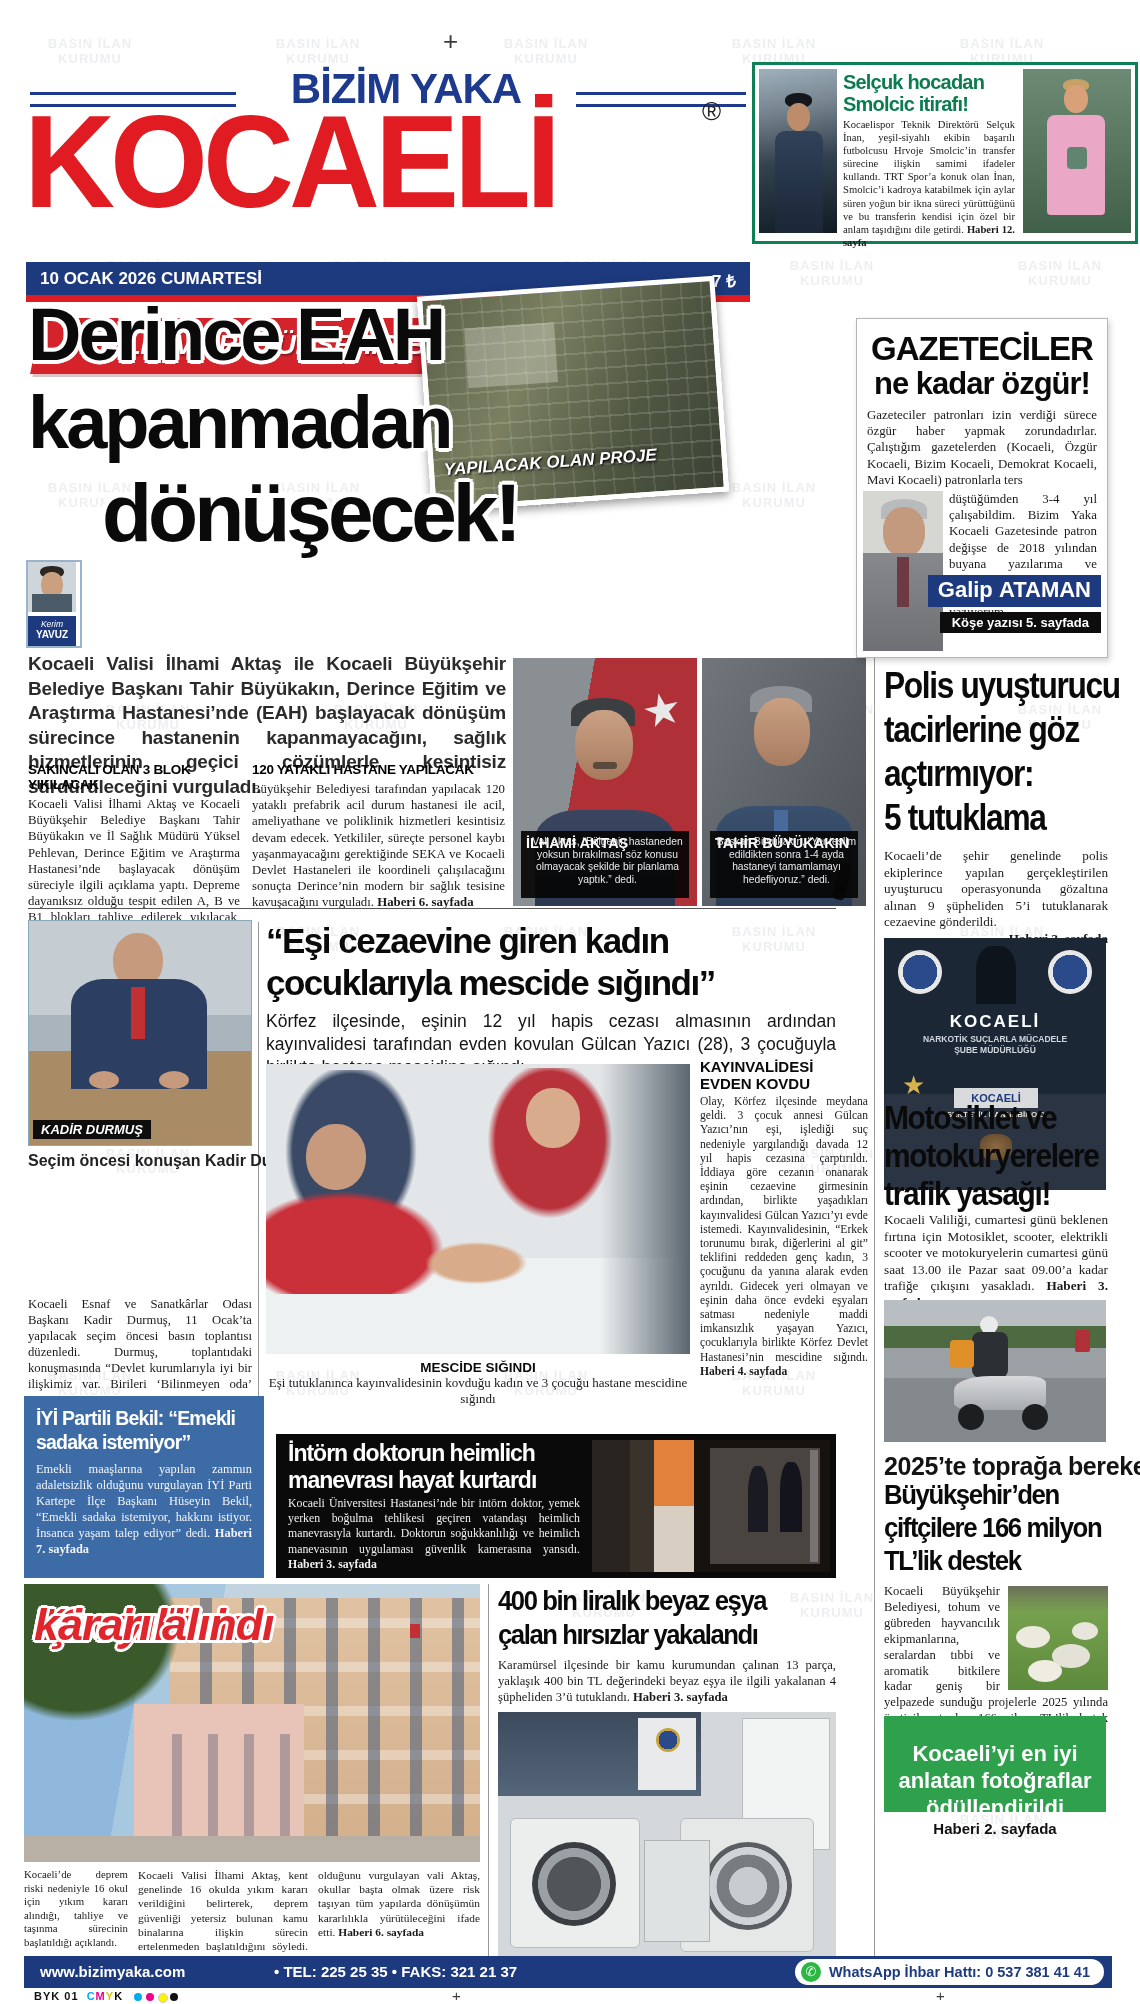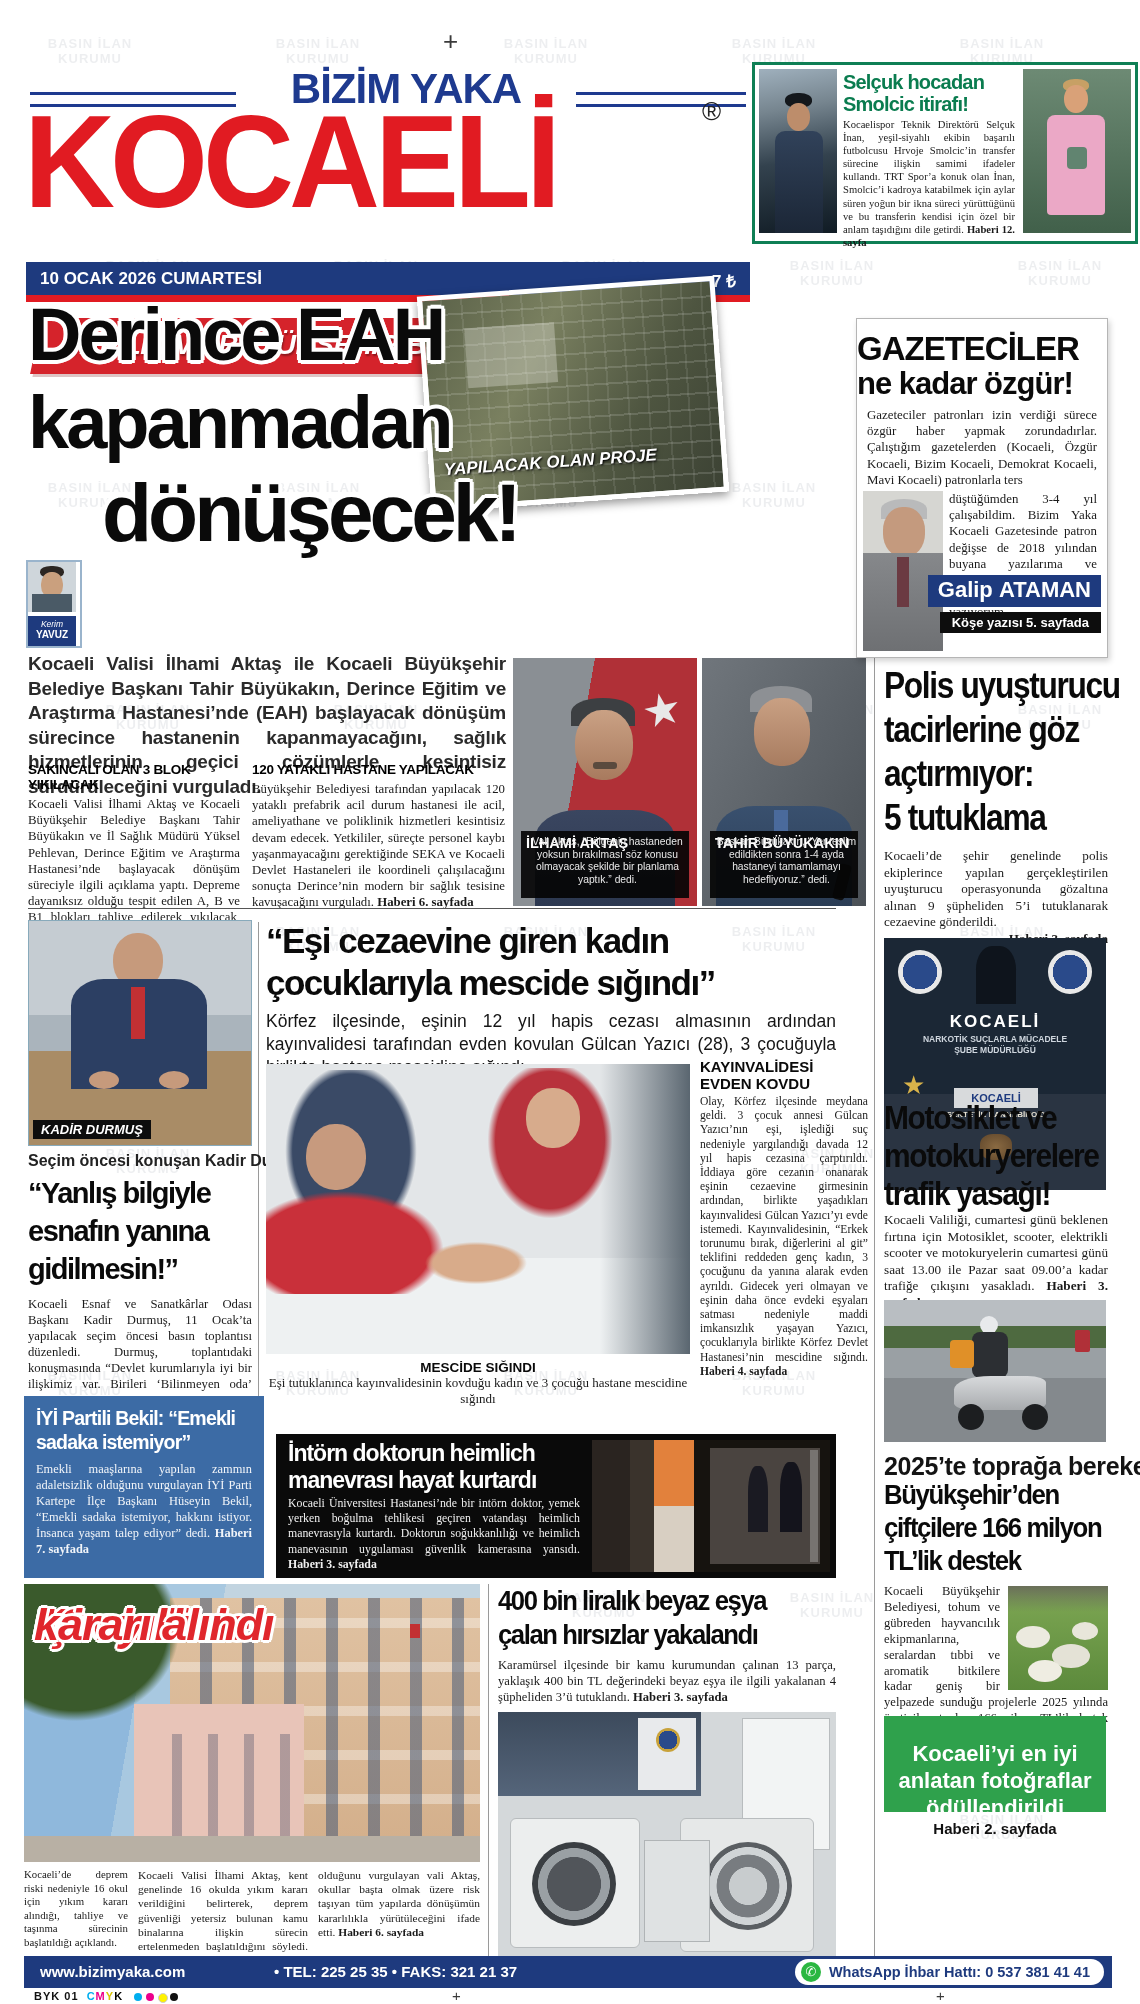--- a/index.html
+++ b/index.html
@@ -190,21 +190,21 @@
       <div class="pcapname">TAHİR BÜYÜKAKIN</div>
       <div class="pcapq">Başkan Büyükakın, “Yer teslim edildikten sonra 1-4 ayda hastaneyi tamamlamayı hedefliyoruz.” dedi.</div>
     </div>
   </div>
 
   <div class="abs z1" style="left:28px;top:908px;width:808px;height:1px;background:#555"></div>
 
   <div class="vline z1" style="left:874px;top:656px;height:1300px"></div>
 
   <div class="abs z1" style="left:856px;top:318px;width:250px;height:338px;border:1px solid #b5b5b5;background:#fff;box-shadow:2px 3px 6px rgba(0,0,0,.18)">
-    <div style="margin-top:12px">
+    <div style="text-align:center;margin-top:12px">
       <div class="nw" style="font-size:33px;font-weight:800;letter-spacing:-1px;line-height:36px;color:#0a0a0a">GAZETECİLER</div>
       <div class="nw" style="font-size:31px;font-weight:800;letter-spacing:-1px;line-height:34px;color:#0a0a0a">ne kadar özgür!</div>
     </div>
     <div class="serif just" style="margin:6px 10px 0;font-size:12.9px;line-height:16.2px;color:#1a1a1a">Gazeteciler patronları izin verdiği sürece özgür haber yapmak zorundadırlar. Çalıştığım gazetelerden (Kocaeli, Özgür Kocaeli, Bizim Kocaeli, Demokrat Kocaeli, Mavi Kocaeli) patronlarla ters</div>
     <div class="ph" style="left:6px;bottom:6px;width:80px;height:160px;background:#d6d6d2">
       <div style="left:18px;top:8px;width:46px;height:20px;background:#b9babb;border-radius:50% 50% 0 0"></div>
       <div style="left:20px;top:16px;width:42px;height:50px;background:#c49a7e;border-radius:46%"></div>
       <div style="left:0;top:62px;width:80px;height:98px;background:linear-gradient(#86888b,#6e7073)"></div>
       <div style="left:34px;top:66px;width:12px;height:50px;background:#6b3a42"></div>
     </div>
@@ -290,25 +290,20 @@
   <div class="ph z1" style="left:28px;top:920px;width:222px;height:224px;border:1px solid #8ab;
        background:linear-gradient(#c5ccd2 0 42%,#aab4bc 42% 58%,#a98c66 58% 100%)">
     <div style="left:84px;top:12px;width:50px;height:56px;background:#c69a7c;border-radius:48%"></div>
     <div style="left:42px;top:58px;width:136px;height:110px;background:#2c3f63;border-radius:24% 24% 0 0"></div>
     <div style="left:102px;top:66px;width:14px;height:52px;background:#c23033"></div>
     <div style="left:60px;top:150px;width:30px;height:18px;background:#c69a7c;border-radius:50%"></div>
     <div style="left:130px;top:150px;width:30px;height:18px;background:#c69a7c;border-radius:50%"></div>
     <div class="abs nw" style="left:4px;bottom:6px;background:#0d0d0d;color:#fff;font-style:italic;font-weight:800;font-size:13px;padding:2px 8px">KADİR DURMUŞ</div>
   </div>
   <div class="abs z1 nw" style="left:28px;top:1152px;font-size:16px;font-weight:600;color:#222">Seçim öncesi konuşan Kadir Durmuş:</div>
-  <div class="abs z1" style="left:28px;top:1174px">
-    <div class="nw" style="font-size:29px;font-weight:800;letter-spacing:-1.5px;line-height:38px;color:#0a0a0a">“Yanlış bilgiyle</div>
-    <div class="nw" style="font-size:29px;font-weight:800;letter-spacing:-1.5px;line-height:38px;color:#0a0a0a">esnafın yanına</div>
-    <div class="nw" style="font-size:29px;font-weight:800;letter-spacing:-1.5px;line-height:38px;color:#0a0a0a">gidilmesin!”</div>
-  </div>
   <p class="abs z1 serif just" style="left:28px;top:1296px;width:224px;margin:0;font-size:12.7px;line-height:16.1px;color:#1a1a1a">
     <span>Kocaeli Esnaf ve Sanatkârlar Odası Başkanı Kadir Durmuş, 11 Ocak’ta yapılacak seçim öncesi basın toplantısı düzenledi. Durmuş, toplantıdaki konuşmasında “Devlet kurumlarıyla iyi bir ilişkimiz var. Birileri ‘Bilinmeyen oda’ diyor. Çamur at, izi kalsın yapmayalım. Yanlış bilgiyle esnafın yanına gidilmesin!” dedi.</span>
     <b>Haberi 5. sayfada</b>
   </p>
 
   <div class="abs z1" style="left:266px;top:920px">
     <div class="nw" style="font-size:35px;font-weight:800;letter-spacing:-1.5px;line-height:42px;color:#0a0a0a">“Eşi cezaevine giren kadın</div>
     <div class="nw" style="font-size:35px;font-weight:800;letter-spacing:-1.5px;line-height:42px;color:#0a0a0a">çocuklarıyla mescide sığındı”</div>
   </div>
   <div class="abs z1 just" style="left:266px;top:1010px;width:570px;font-size:17.5px;font-weight:500;line-height:23px;color:#151515">Körfez ilçesinde, eşinin 12 yıl hapis cezası almasının ardından kayınvalidesi tarafından evden kovulan Gülcan Yazıcı (28), 3 çocuğuyla birlikte hastane mescidine sığındı.</div>

